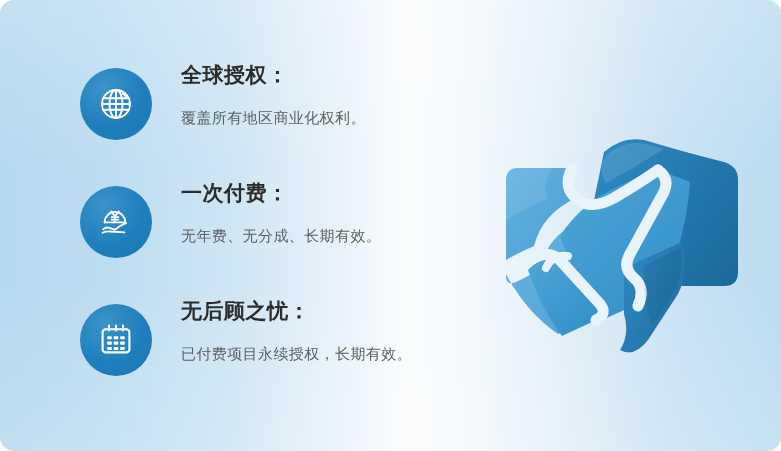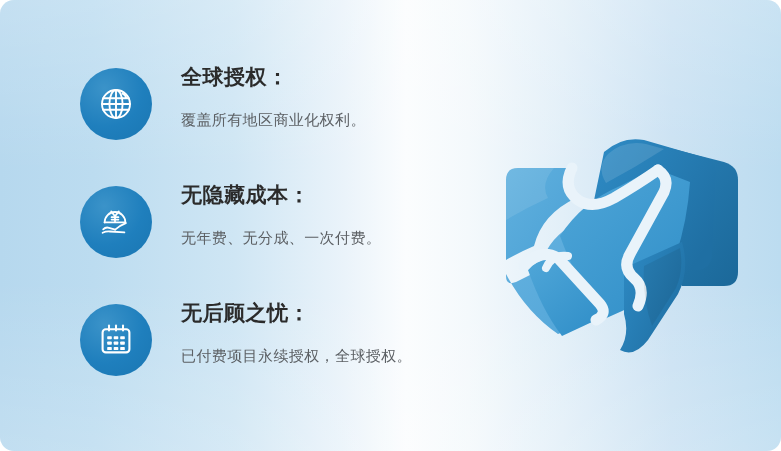--- a/index.html
+++ b/index.html
@@ -17,21 +17,21 @@
       linear-gradient(90deg,
         #b6d8ee 0%,
         #bcdcf0 12%,
         #cfe6f4 30%,
         #eaf3fa 44%,
         #fbfdfe 52%,
         #f4f9fc 60%,
         #e2eff8 72%,
         #cbe2f3 86%,
         #bcdcf0 100%);
-    font-family: Liberation Sans, sans-serif;
+    font-family: Liberation Mono, monospace;
   }
   
   #sheen {
     position: absolute;
     inset: 0;
     background:
       linear-gradient(180deg, rgba(255,255,255,0.20) 0%, rgba(255,255,255,0.0) 38%,
                               rgba(255,255,255,0.0) 62%, rgba(255,255,255,0.16) 100%);
     pointer-events: none;
   }
@@ -138,22 +138,22 @@
             <path d="M15.6 15.2 H22.4"></path>
             <path d="M15.6 17.6 H22.4"></path>
 
             <path d="M7.2 27.4 q2.4 -2.6 5.8 -1.6 l6.2 1.8"></path>
             <path d="M19.2 27.6 q5.4 -4.4 10.6 -6.4"></path>
             <path d="M6.6 30.8 q3.4 -1.6 7.4 -1.3 l14.4 0.9"></path>
           </g>
         </svg>
       </div>
       <div class="feature-text">
-        <div class="feature-title">无隐藏成本：</div>
-        <div class="feature-desc">无年费、无分成、一次付费。</div>
+        <div class="feature-title">一次付费：</div>
+        <div class="feature-desc">无年费、无分成、长期有效。</div>
       </div>
     </div>
 
     <div class="feature">
       <div class="icon-badge">
         <svg width="40" height="40" viewBox="0 0 40 40">
           <g stroke="#ffffff" fill="none" stroke-linecap="round">
             <rect x="6.6" y="9.2" width="26.8" height="23.2" rx="3.2" stroke-width="2.1"></rect>
             <g stroke-width="2">
               <line x1="13" y1="5.6" x2="13" y2="10.4"></line>
@@ -169,21 +169,21 @@
             <rect x="17.7" y="21.6" width="4.6" height="3.1" rx="0.7"></rect>
             <rect x="24.2" y="21.6" width="4.6" height="3.1" rx="0.7"></rect>
             <rect x="11.2" y="27.0" width="4.6" height="3.1" rx="0.7"></rect>
             <rect x="17.7" y="27.0" width="4.6" height="3.1" rx="0.7"></rect>
             <rect x="24.2" y="27.0" width="4.6" height="3.1" rx="0.7"></rect>
           </g>
         </svg>
       </div>
       <div class="feature-text">
         <div class="feature-title">无后顾之忧：</div>
-        <div class="feature-desc">已付费项目永续授权，全球授权。</div>
+        <div class="feature-desc">已付费项目永续授权，长期有效。</div>
       </div>
     </div>
 
   </div>
 
   <div id="handshake">
     <svg viewBox="0 0 272 240">
       <defs>
         <linearGradient id="gLight" x1="0" y1="0" x2="1" y2="1">
           <stop offset="0" stop-color="#6ab6e2"></stop>

